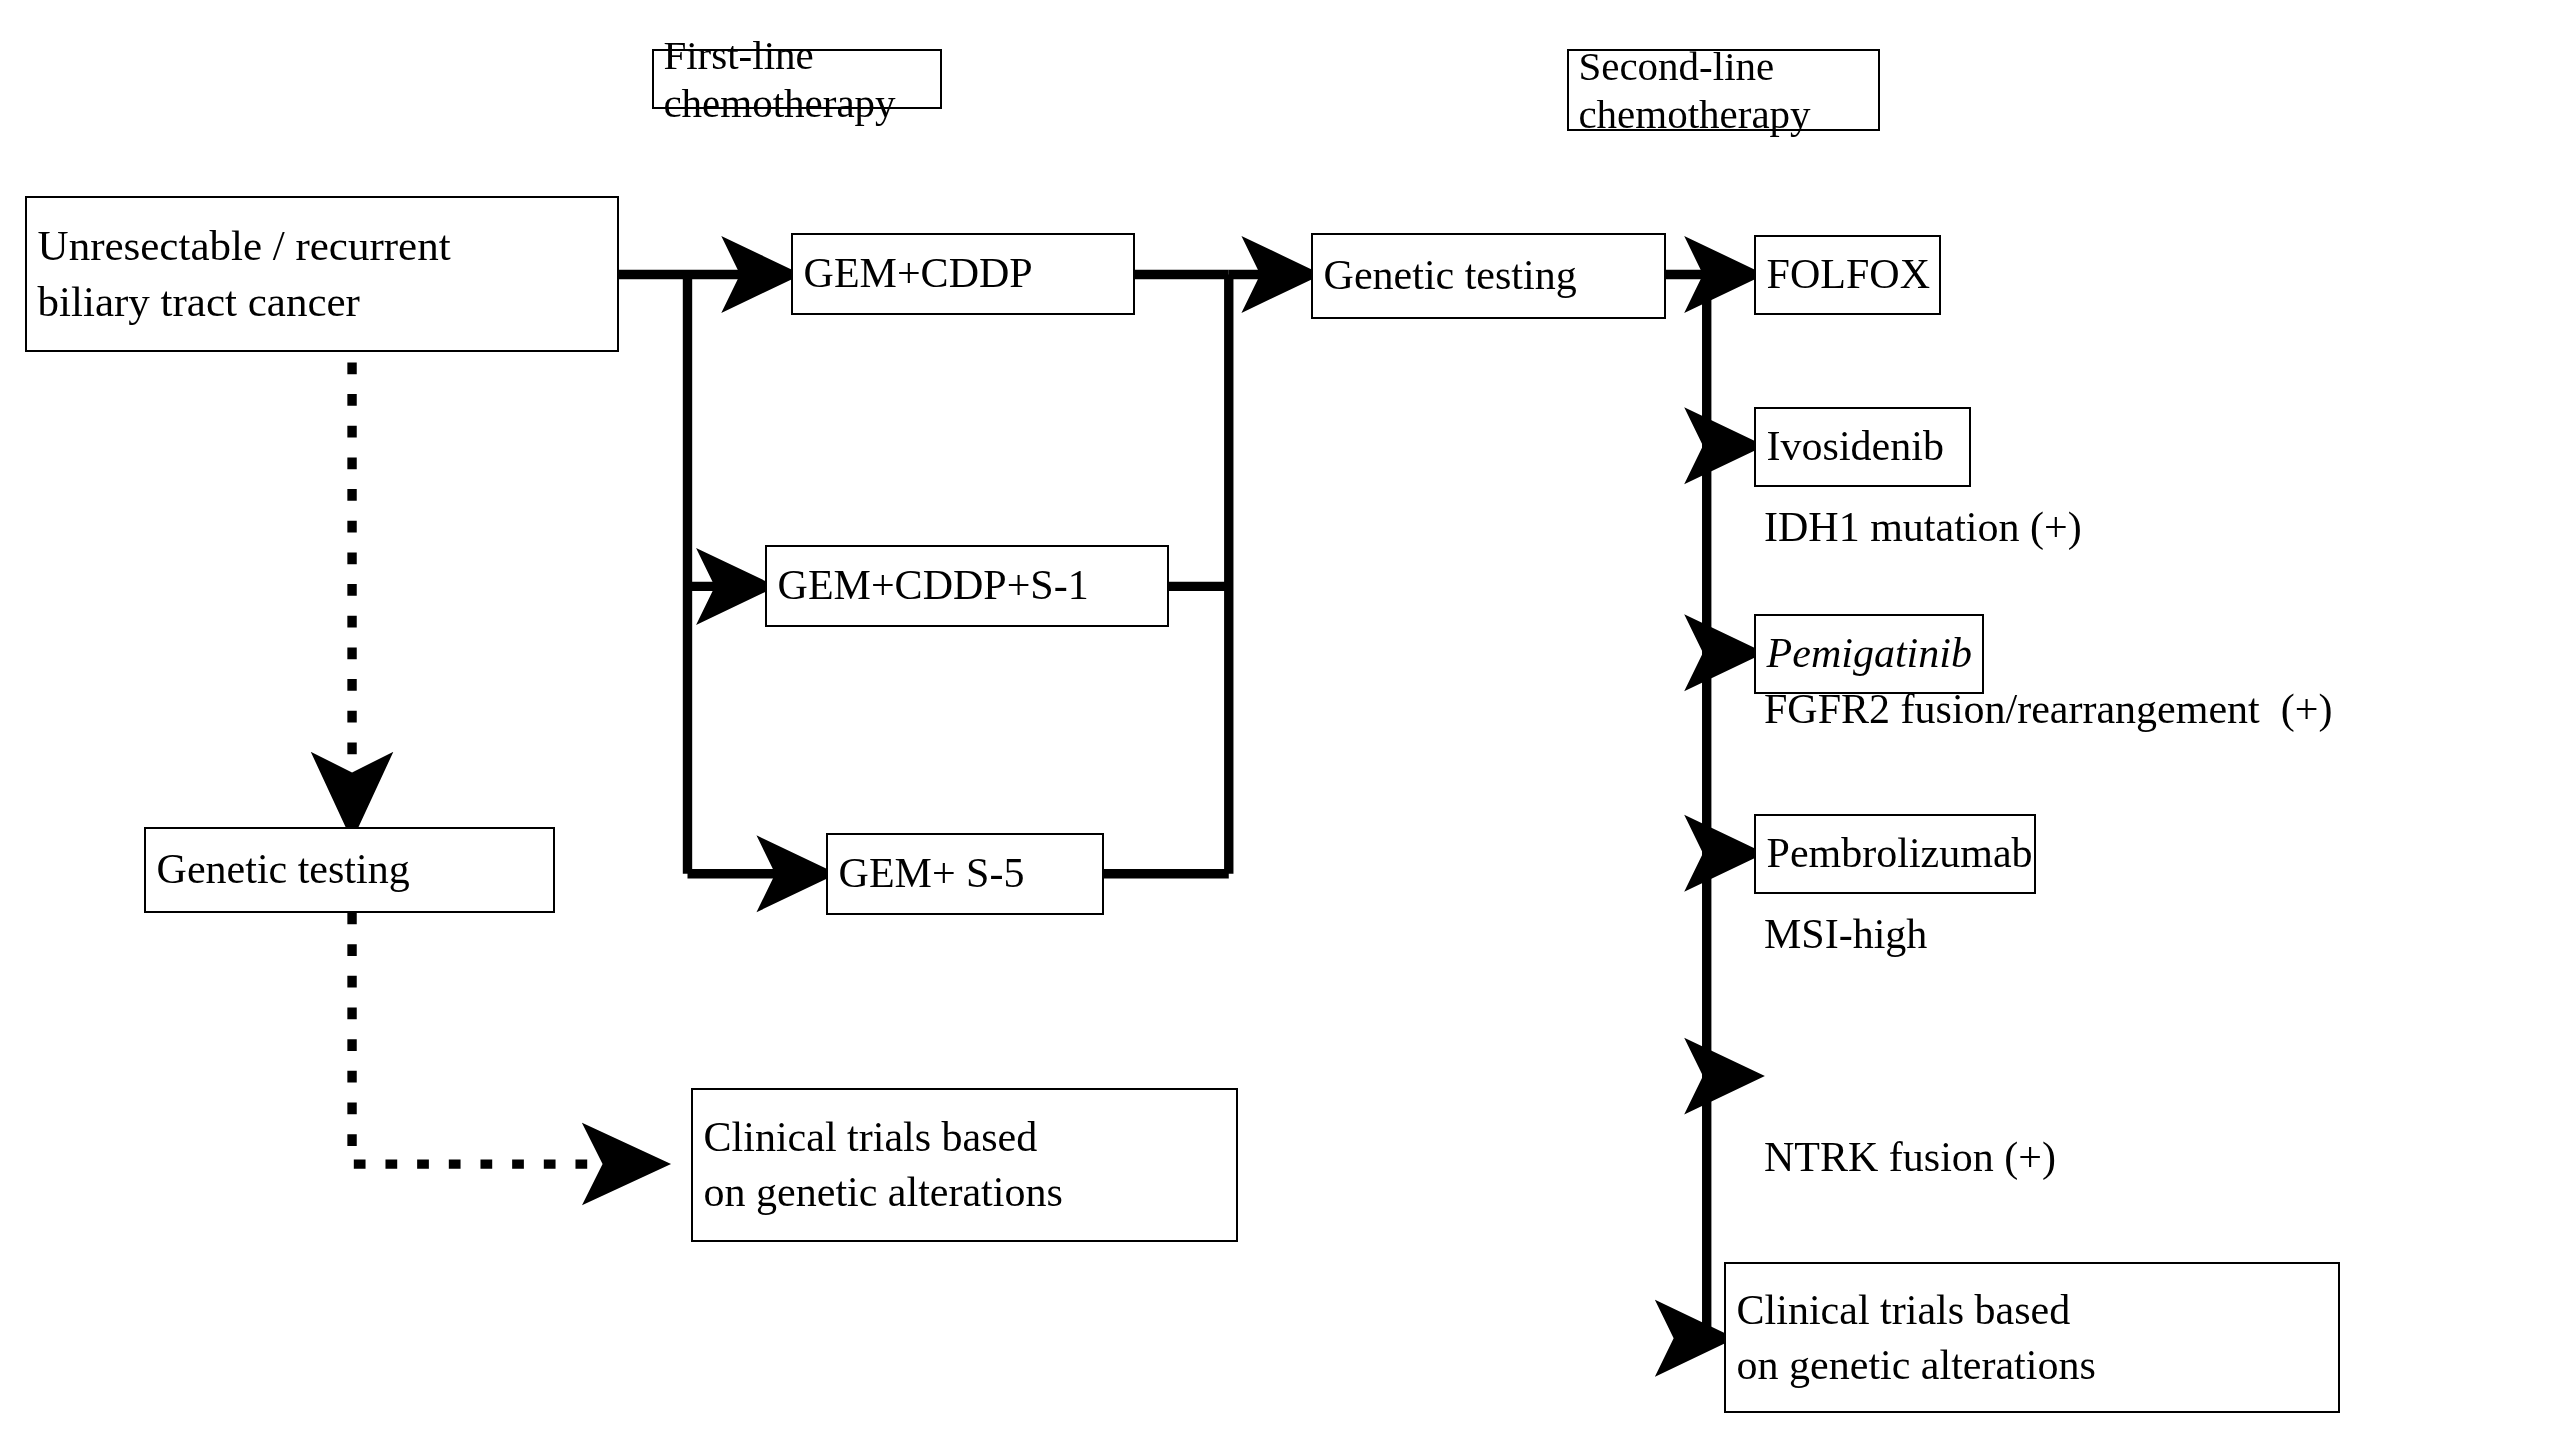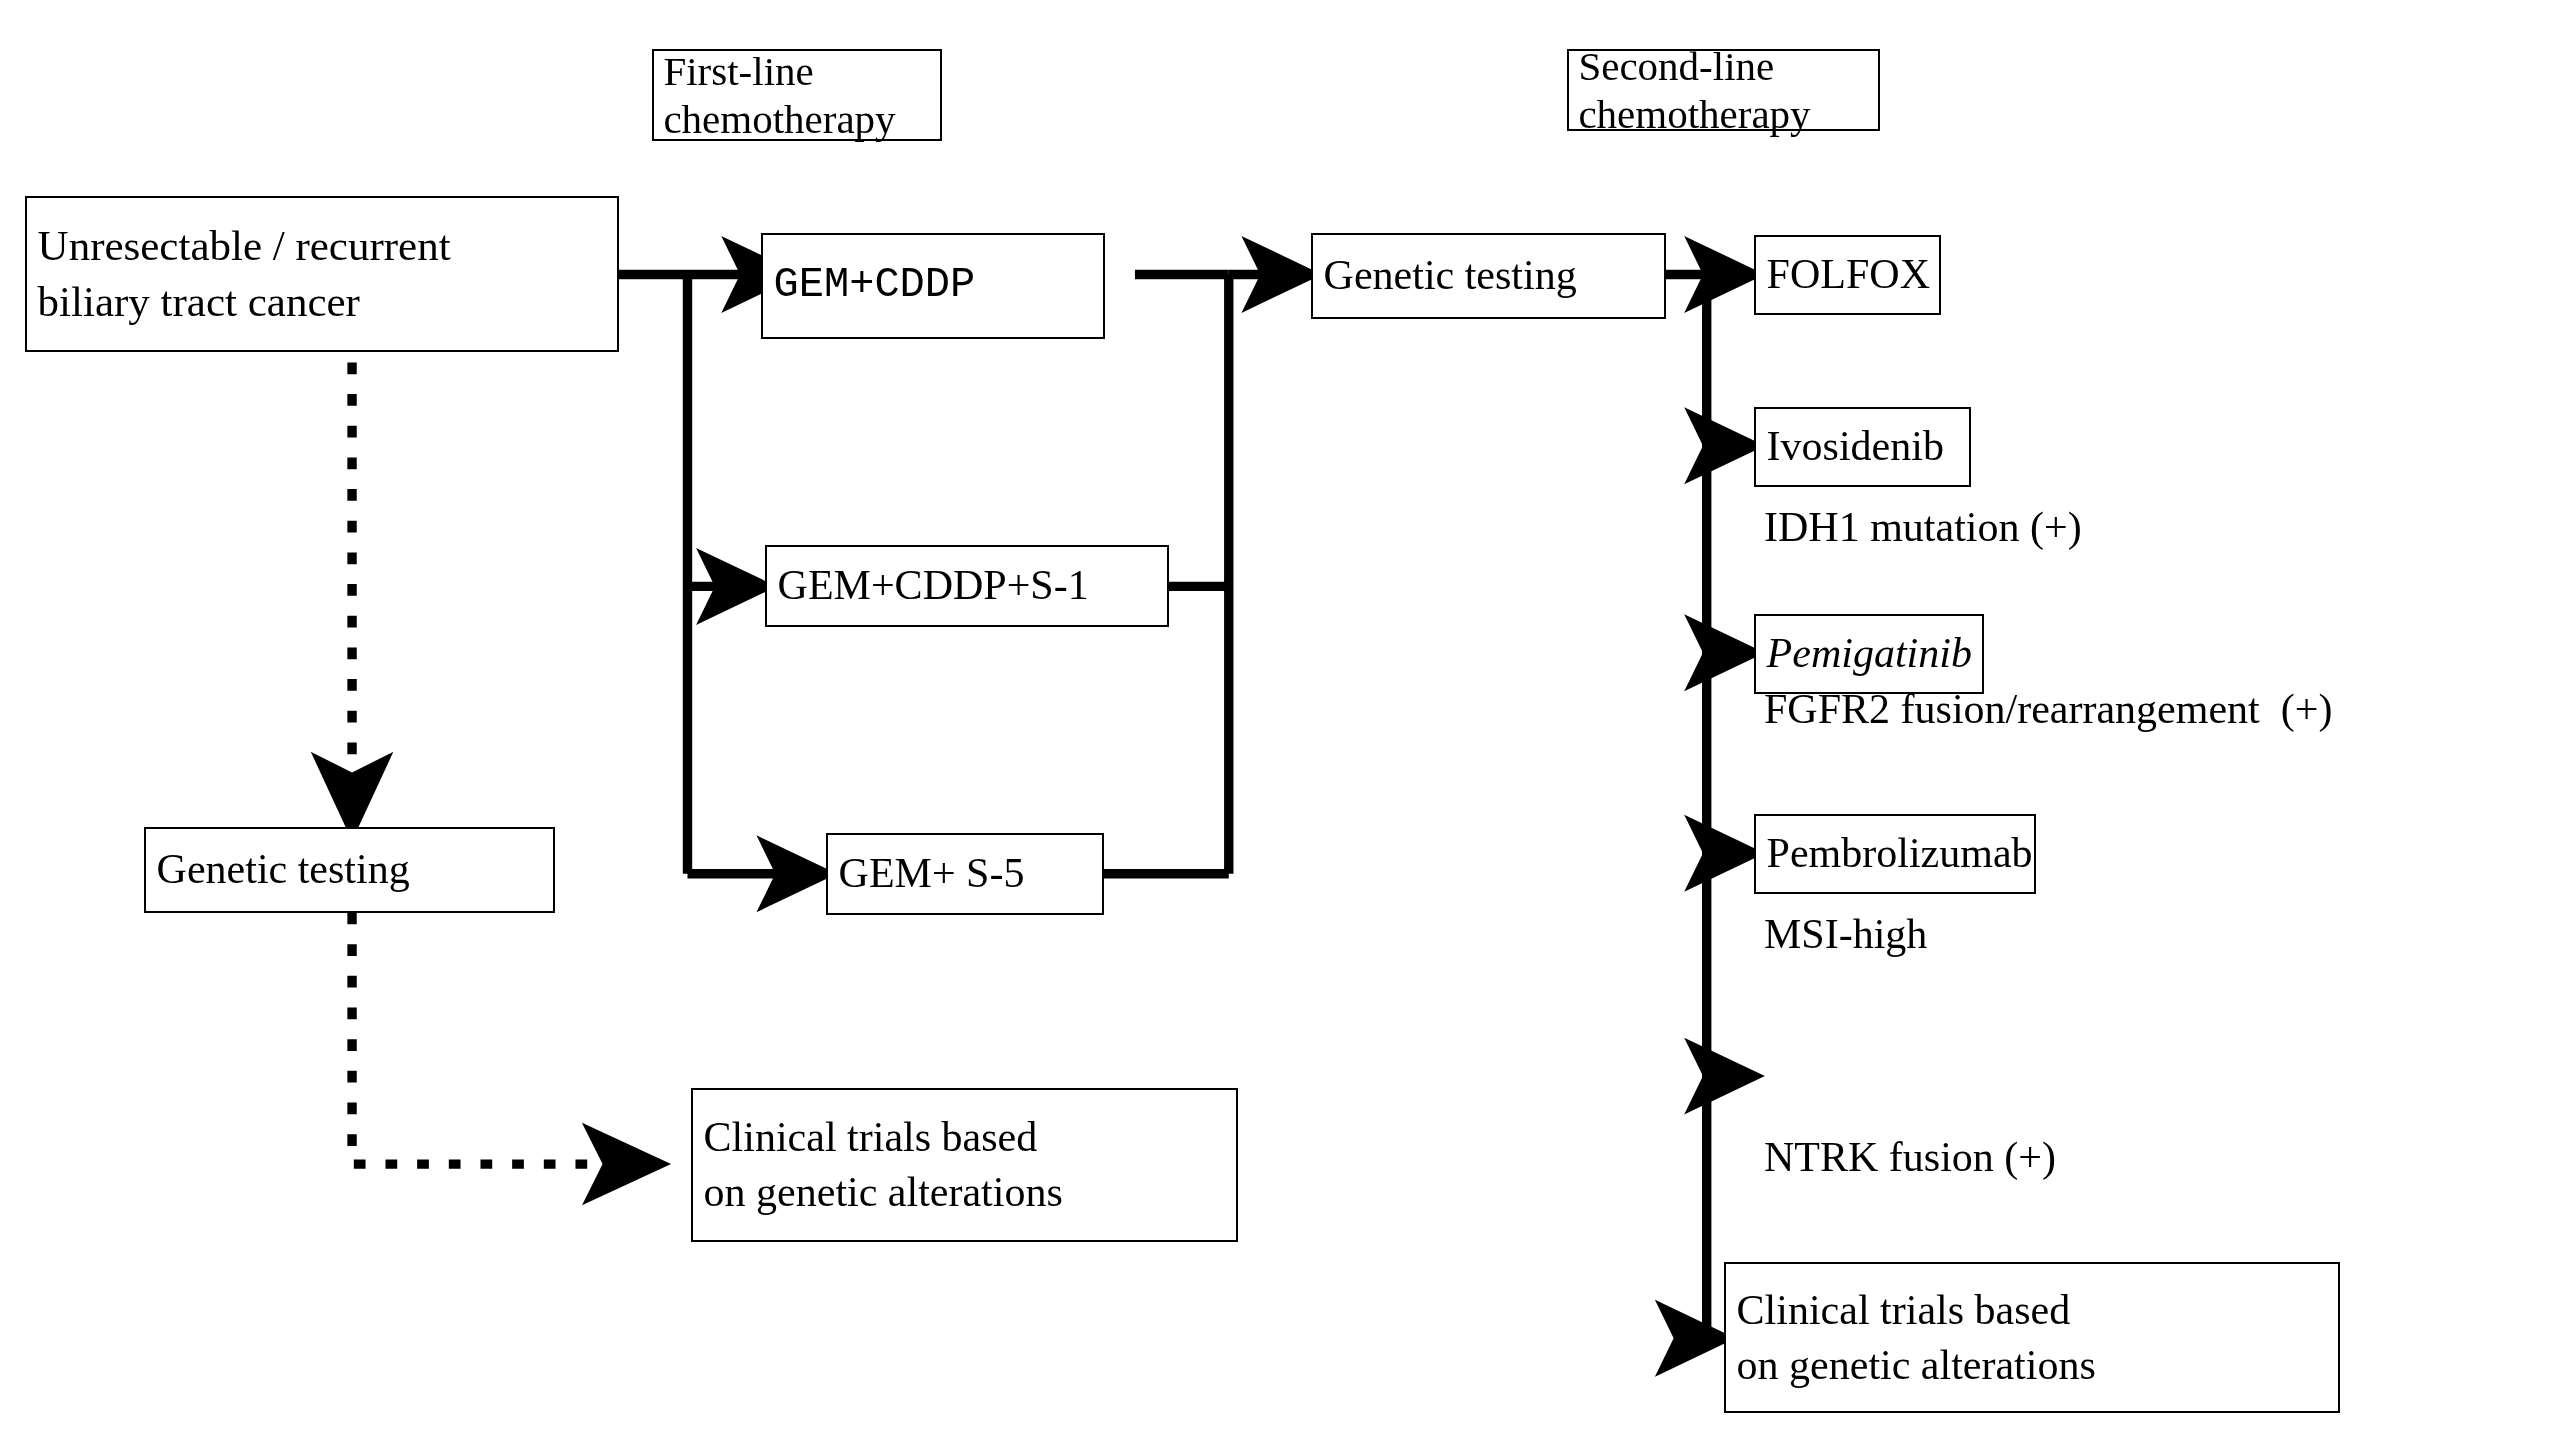--- a/index.html
+++ b/index.html
@@ -109,28 +109,28 @@
 
       <path d="M 2910 2282 L 2940 2282" marker-end="url(#arrowSolid)"></path>
     </g>
 
     <g stroke="#000000" fill="none" stroke-width="16" stroke-dasharray="20 34" stroke-linecap="butt">
       <path d="M 600 618 L 600 1410" marker-end="url(#arrowDot)"></path>
       <path d="M 600 1556 L 600 1985 L 1120 1985" marker-end="url(#arrowDot)"></path>
     </g>
   </svg>
 
-  <div class="node-box header-box" style="left:652px; top:49px; width:290px; height:92px;">First-line chemotherapy</div>
+  <div class="node-box header-box" style="left:652px; top:49px; width:290px; height:60px;">First-line chemotherapy</div>
 
   <div class="node-box header-box" style="left:1567px; top:49px; width:313px; height:82px;">Second-line chemotherapy</div>
 
   <div class="node-box two-line" style="left:25px; top:196px; width:594px; height:156px; font-size:43px;">Unresectable / recurrent
 biliary tract cancer</div>
 
-  <div class="node-box" style="left:761px; top:233px; width:344px; height:106px;font-family:Liberation Mono, monospace;">GEM+CDDP</div>
+  <div class="node-box" style="left:791px; top:233px; width:344px; height:82px;">GEM+CDDP</div>
 
   <div class="node-box" style="left:765px; top:545px; width:404px; height:82px;">GEM+CDDP+S-1</div>
 
   <div class="node-box" style="left:826px; top:833px; width:278px; height:82px;">GEM+ S-5</div>
 
   <div class="node-box" style="left:144px; top:827px; width:411px; height:86px;">Genetic testing</div>
 
   <div class="node-box two-line" style="left:691px; top:1088px; width:547px; height:154px;">Clinical trials based
 on genetic alterations</div>
 

